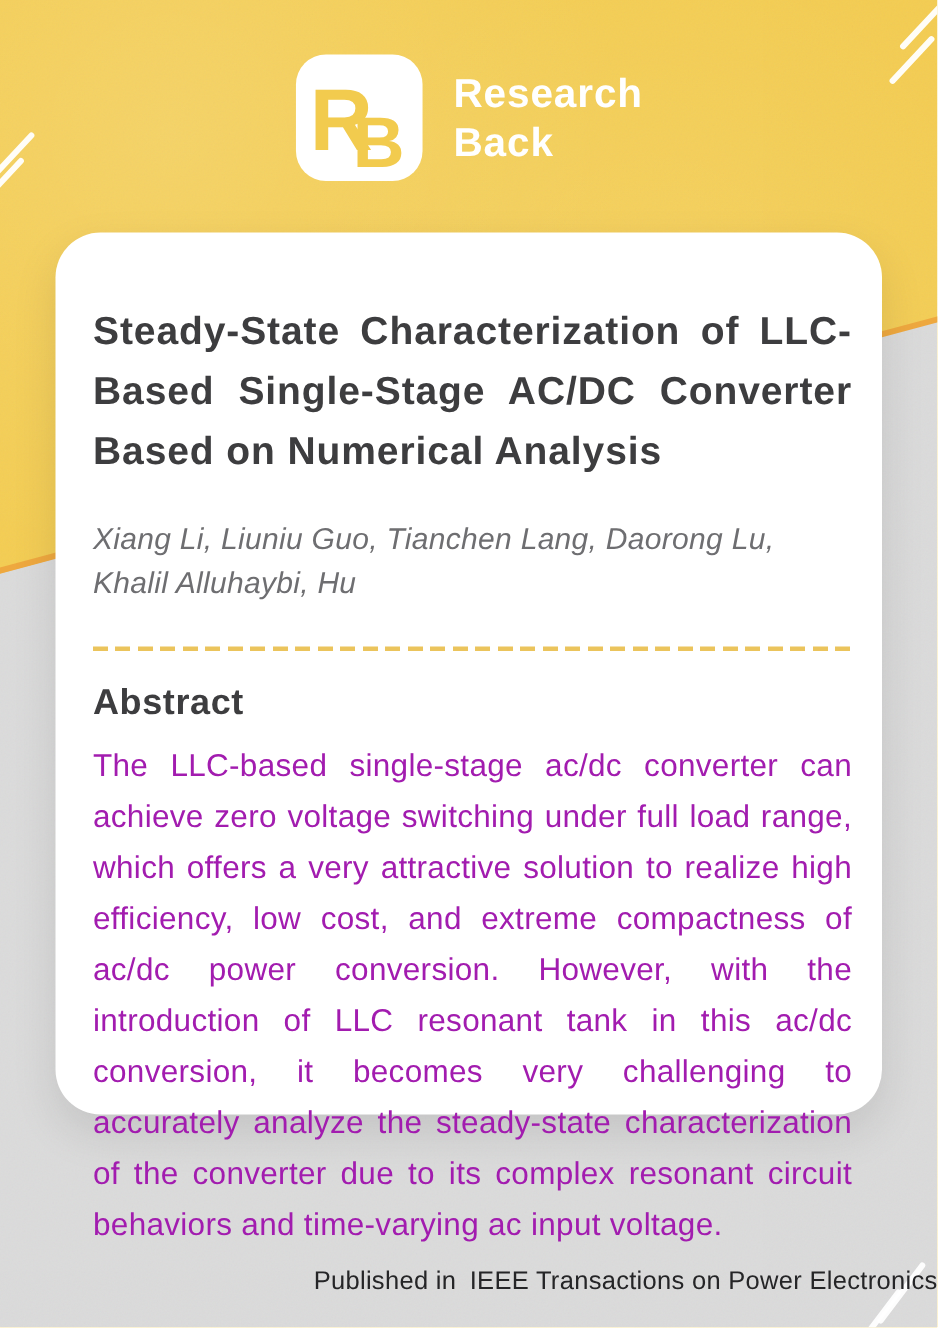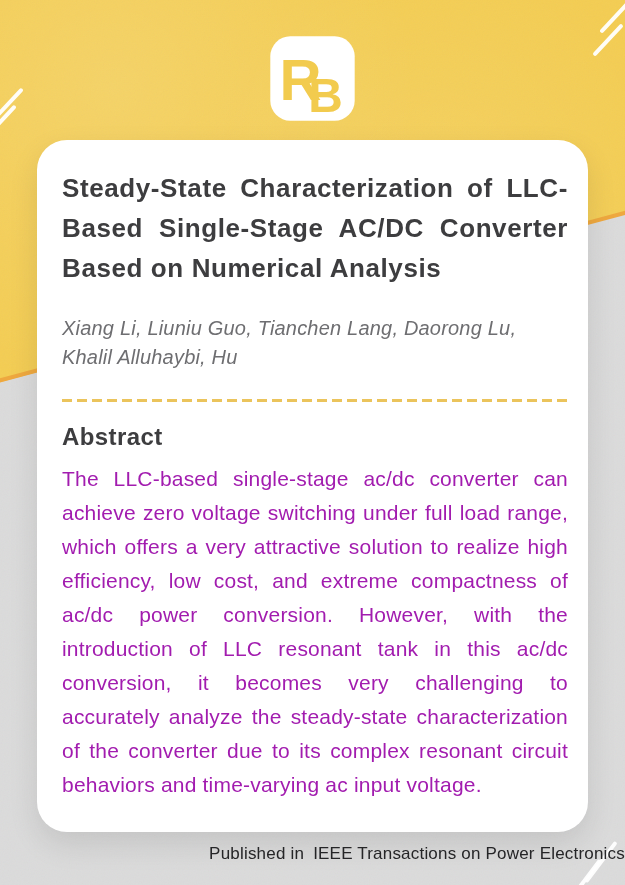--- a/index.html
+++ b/index.html
@@ -48,24 +48,24 @@
     display: flex; justify-content: center; align-items: center; gap: 19px;
     z-index: 2;
   }
   .logo-box { width: 87px; height: 87px; display: block; }
   .brand-name {
     color: #FFFFFF; font-weight: bold; font-size: 27px; line-height: 33px;
     letter-spacing: 0.6px;
   }
 
   .card {
-    position: absolute; left: 37px; top: 140px; width: 551px; height: 692px;
+    position: absolute; left: 37px; top: 155px; width: 551px; height: 588px;
     background: #FFFFFF; border-radius: 30px; z-index: 2;
     box-shadow: 0 12px 30px rgba(0,0,0,0.10);
-    box-sizing: border-box; padding: 28px 20px 0 25px;
+    box-sizing: border-box; padding: 45px 20px 0 25px;
   }
   .paper-title {
     margin: 0; font-size: 26px; line-height: 40px; font-weight: bold;
     color: #3D3D3F; letter-spacing: 0.6px; text-align: justify;
   }
   .paper-authors {
     margin: 26px 0 0; font-size: 20px; line-height: 29px;
     color: #6E6E71; letter-spacing: 0.2px; font-style: italic;
   }
   .divider {
@@ -110,20 +110,24 @@
   <div class="slash tr2"></div>
   <div class="slash br1"></div>
   <div class="slash br2"></div>
 
   <div class="header">
     <svg class="logo-box" viewBox="0 0 100 100">
       <rect x="1.5" y="1.5" width="97" height="97" rx="23" fill="#FFFFFF"></rect>
       <text x="12" y="75" font-size="67" font-weight="bold" fill="#F2CB4E" font-family="&quot;Liberation Sans&quot;, sans-serif">R</text>
       <text x="45" y="88" font-size="55" font-weight="bold" fill="#F2CB4E" font-family="&quot;Liberation Sans&quot;, sans-serif">B</text>
     </svg>
+    <div class="brand-name">
+      <div>Research</div>
+      <div>Back</div>
+    </div>
   </div>
 
   <div class="card">
     <h1 class="paper-title">Steady-State Characterization of LLC-Based Single-Stage AC/DC Converter Based on Numerical Analysis</h1>
     <p class="paper-authors">Xiang Li, Liuniu Guo, Tianchen Lang, Daorong Lu, Khalil Alluhaybi, Hu</p>
     <div class="divider"></div>
     <h2 class="abstract-heading">Abstract</h2>
     <p class="abstract-text">The LLC-based single-stage ac/dc converter can achieve zero voltage switching under full load range, which offers a very attractive solution to realize high efficiency, low cost, and extreme compactness of ac/dc power conversion. However, with the introduction of LLC resonant tank in this ac/dc conversion, it becomes very challenging to accurately analyze the steady-state characterization of the converter due to its complex resonant circuit behaviors and time-varying ac input voltage.</p>
   </div>
 

